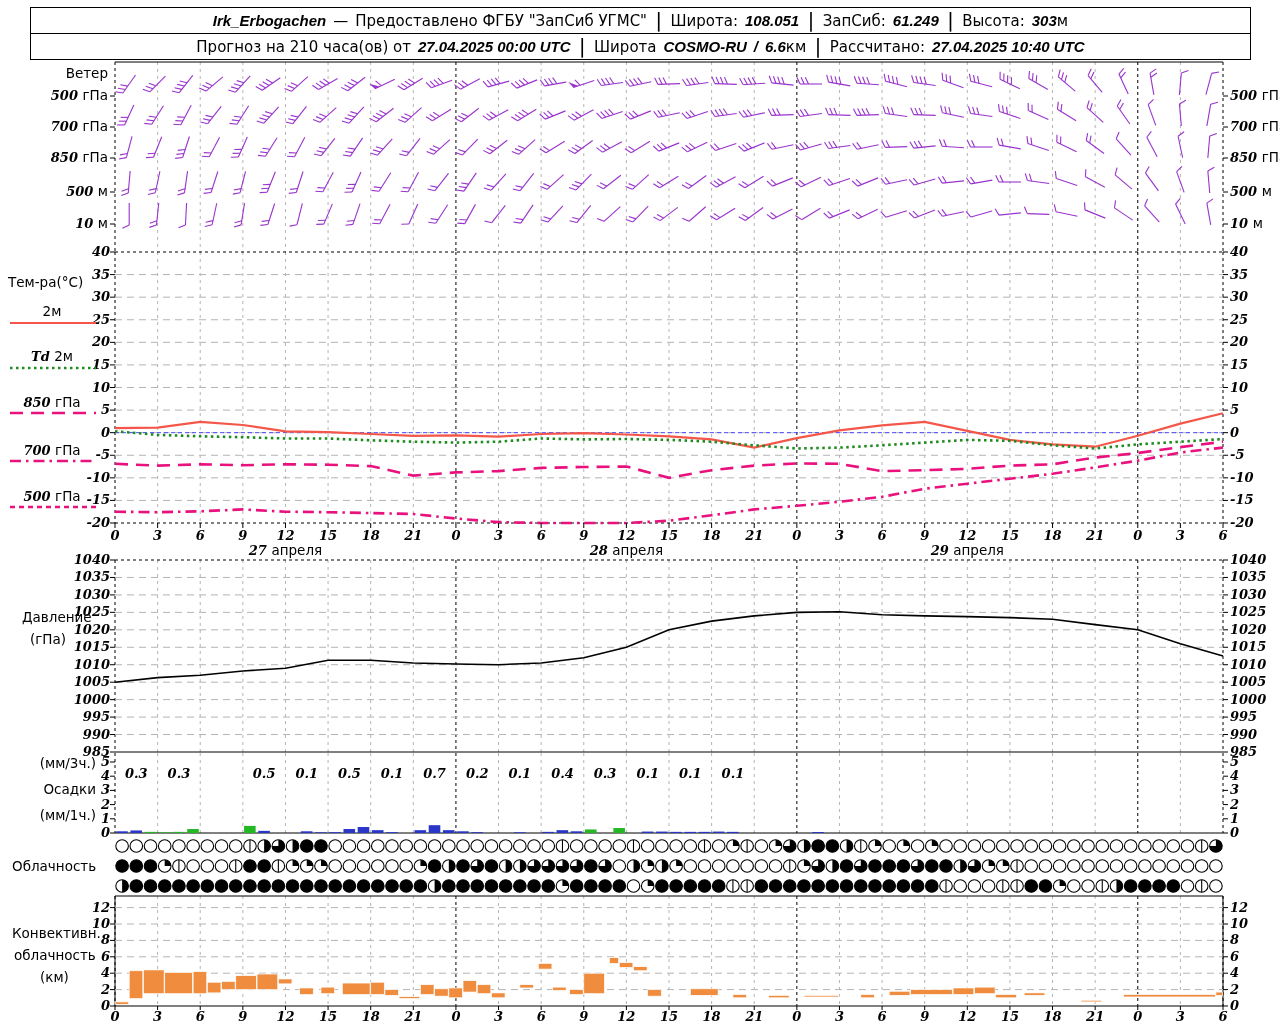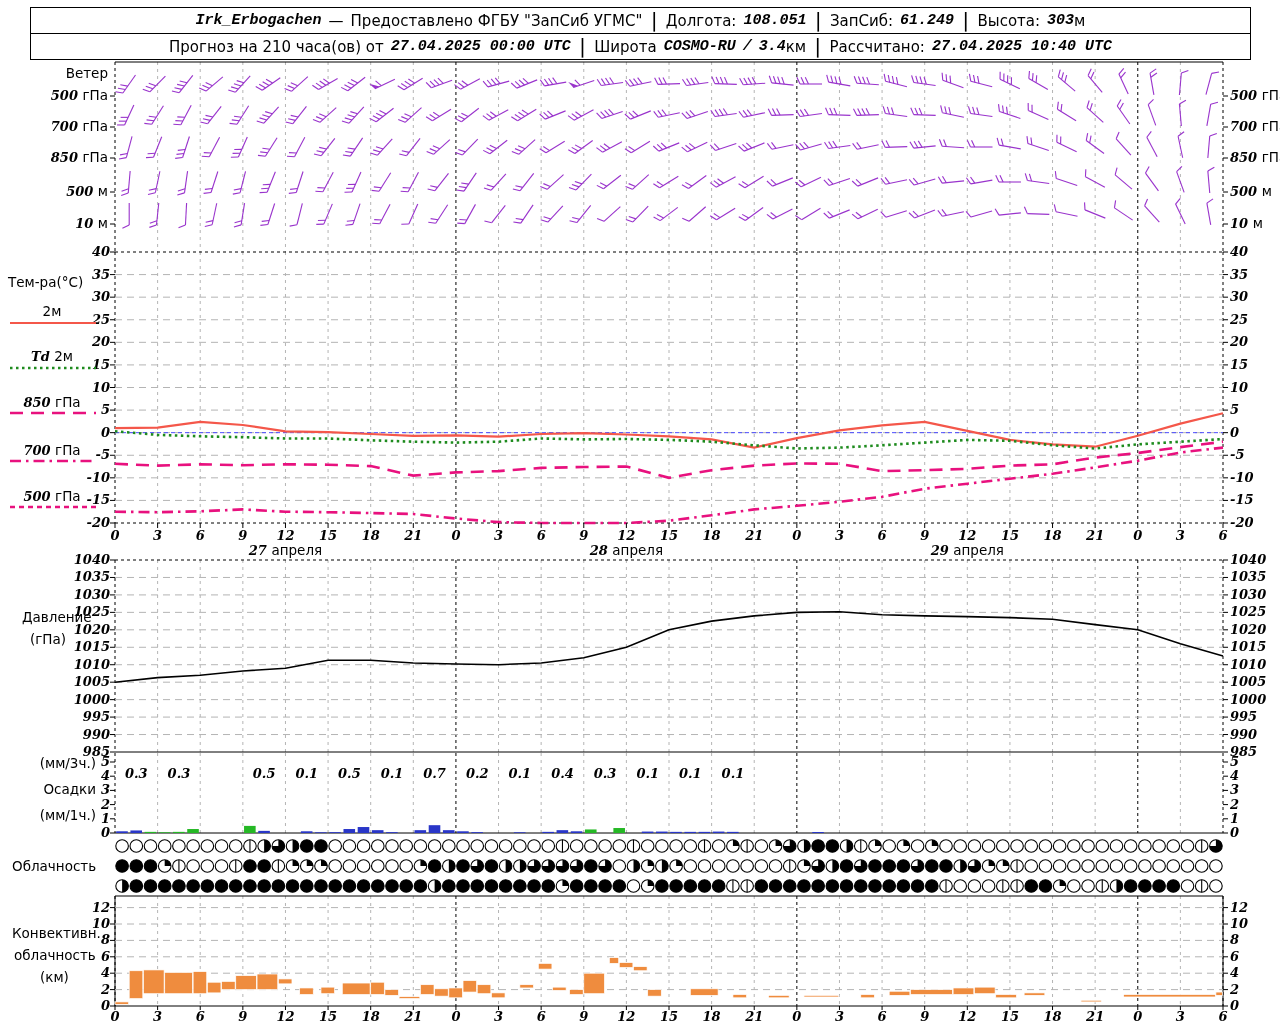--- a/index.html
+++ b/index.html
@@ -2,21 +2,21 @@
 <html><head>
 <meta charset="utf-8">
 <style>
   html,body{margin:0;padding:0;background:#fff;}
   .page{position:relative;width:1280px;height:1024px;background:#fff;overflow:hidden;
         font-family:"DejaVu Sans",sans-serif;color:#000;}
   .header-box{position:absolute;left:30px;top:7px;width:1219px;border:1px solid #000;background:#fff;}
   .hrow{display:flex;align-items:center;justify-content:center;height:25px;font-size:15px;white-space:nowrap;}
   .hrow1{border-bottom:1px solid #000;}
   .hsep{display:inline-block;margin:0 9px;font-weight:bold;transform:scaleY(1.25);}
-  .v{font-family:Liberation Mono, monospace;font-style:italic;font-weight:bold;}
+  .v{font-family:Liberation Sans, sans-serif;font-style:italic;font-weight:bold;}
   .sp{margin-left:7px;}
   svg#chart{position:absolute;left:0;top:0;}
   svg text{font:13.5px "DejaVu Sans",sans-serif;fill:#000;}
   svg .lab{font:13.5px "DejaVu Sans",sans-serif;fill:#000;}
   svg .num{font:italic bold 13px "DejaVu Serif",serif;fill:#000;}
   svg .grid{stroke:#b4b4b4;stroke-dasharray:3,4;stroke-width:1;fill:none;}
   svg .gridh{stroke:#b4b4b4;stroke-dasharray:7,5;stroke-width:1;fill:none;}
   svg .axd{stroke:#000;stroke-dasharray:3,3;stroke-width:1;fill:none;}
   svg .axs{stroke:#000;stroke-width:1;fill:none;}
   svg .tick{stroke:#000;stroke-width:1;}
@@ -25,38 +25,38 @@
 <body>
 
 <div class="page">
 
   <div class="header-box">
     <div class="hrow hrow1">
       <span class="v">Irk_Erbogachen</span>
       <span class="sp">—</span>
       <span class="sp">Предоставлено ФГБУ "ЗапСиб УГМС"</span>
       <span class="hsep">|</span>
-      <span>Долгота:</span>
+      <span>Широта:</span>
       <span class="v sp">108.051</span>
       <span class="hsep">|</span>
       <span>ЗапСиб:</span>
       <span class="v sp">61.249</span>
       <span class="hsep">|</span>
       <span>Высота:</span>
       <span class="v sp">303</span>
       <span>м</span>
     </div>
     <div class="hrow">
       <span>Прогноз на 210 часа(ов) от</span>
       <span class="v sp">27.04.2025 00:00 UTC</span>
       <span class="hsep">|</span>
       <span>Широта</span>
       <span class="v sp">COSMO-RU</span>
       <span class="v sp">/</span>
-      <span class="v sp">3.4</span>
+      <span class="v sp">6.6</span>
       <span>км</span>
       <span class="hsep">|</span>
       <span>Рассчитано:</span>
       <span class="v sp">27.04.2025 10:40 UTC</span>
     </div>
   </div>
 
   <svg id="chart" width="1280" height="1024" viewBox="0 0 1280 1024">
       <g>
         <line x1="115" y1="62" x2="115" y2="252" class="axd"></line>

